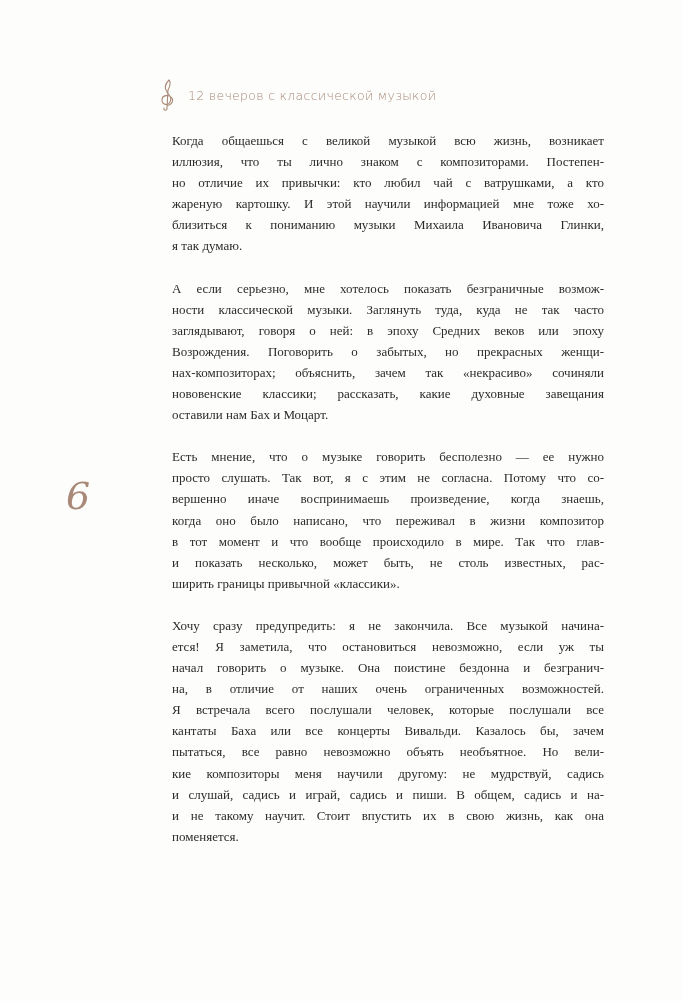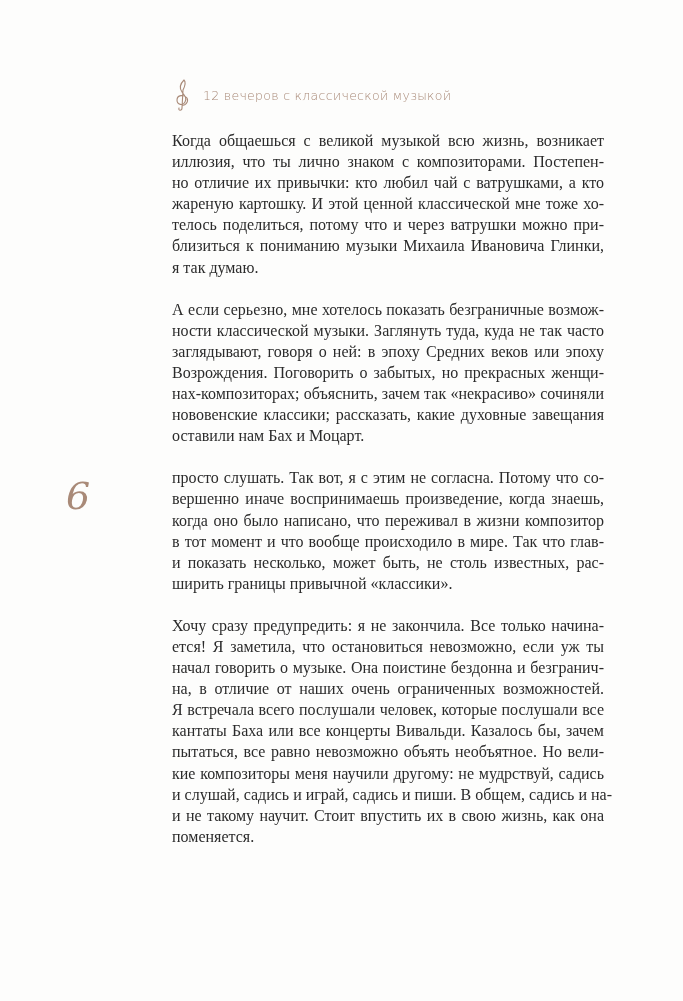--- a/index.html
+++ b/index.html
@@ -1,34 +1,34 @@
 <!DOCTYPE html>
 <html><head>
 <meta charset="utf-8">
 <style>
   html, body { margin: 0; padding: 0; }
   body {
     width: 683px; height: 1001px; background: #fdfdfc;
     position: relative; overflow: hidden;
   }
   .header {
-    position: absolute; left: 173px; top: 78px; height: 34px;
+    position: absolute; left: 158px; top: 78px; height: 34px;
     display: flex; align-items: center;
   }
   .clef {
     width: 20px; height: 34px; display: block; margin-right: 10px;
   }
   .running-title {
     font-family: "DejaVu Sans", sans-serif; font-size: 12.5px;
     color: #a98a78; letter-spacing: 0.3px; font-weight: 300;
   }
   .body-text {
     position: absolute; left: 172px; top: 130px; width: 432px;
     font-family: "Liberation Serif", "DejaVu Serif", serif;
-    font-size: 16px; line-height: 21.1px; color: #2b2b2b;
+    font-size: 13px; line-height: 21.1px; color: #2b2b2b;
   }
   .para { margin: 0 0 21px 0; }
   .para .line { display: block; text-align: justify; text-align-last: justify; white-space: nowrap; }
   .para .line.last { text-align-last: left; }
   .page-number {
     position: absolute; left: 66px; top: 474px;
     font-family: "DejaVu Serif", serif; font-style: italic;
     font-size: 38px; color: #a98a78; font-weight: 300;
   }
 </style>
@@ -42,44 +42,44 @@
   <span class="running-title">12 вечеров с классической музыкой</span>
 </div>
 
 <div class="page-number">6</div>
 
 <div class="body-text">
   <p class="para">
     <span class="line">Когда общаешься с великой музыкой всю жизнь, возникает</span>
     <span class="line">иллюзия, что ты лично знаком с композиторами. Постепен-</span>
     <span class="line">но отличие их привычки: кто любил чай с ватрушками, а кто</span>
-    <span class="line">жареную картошку. И этой ценной классической мне тоже хо-</span>
-    <span class="line">телось поделиться, потому что и через ватрушки можно при-</span>
+    <span class="line">жареную картошку. И этой научили информацией мне тоже хо-</span>
     <span class="line">близиться к пониманию музыки Михаила Ивановича Глинки,</span>
     <span class="line last">я так думаю.</span>
   </p>
   <p class="para">
     <span class="line">А если серьезно, мне хотелось показать безграничные возмож-</span>
     <span class="line">ности классической музыки. Заглянуть туда, куда не так часто</span>
     <span class="line">заглядывают, говоря о ней: в эпоху Средних веков или эпоху</span>
     <span class="line">Возрождения. Поговорить о забытых, но прекрасных женщи-</span>
     <span class="line">нах-композиторах; объяснить, зачем так «некрасиво» сочиняли</span>
     <span class="line">нововенские классики; рассказать, какие духовные завещания</span>
     <span class="line last">оставили нам Бах и Моцарт.</span>
   </p>
   <p class="para">
+    <span class="line">Есть мнение, что о музыке говорить бесполезно — ее нужно</span>
     <span class="line">просто слушать. Так вот, я с этим не согласна. Потому что со-</span>
     <span class="line">вершенно иначе воспринимаешь произведение, когда знаешь,</span>
     <span class="line">когда оно было написано, что переживал в жизни композитор</span>
     <span class="line">в тот момент и что вообще происходило в мире. Так что глав-</span>
     <span class="line">и показать несколько, может быть, не столь известных, рас-</span>
     <span class="line last">ширить границы привычной «классики».</span>
   </p>
   <p class="para">
-    <span class="line">Хочу сразу предупредить: я не закончила. Все только начина-</span>
+    <span class="line">Хочу сразу предупредить: я не закончила. Все музыкой начина-</span>
     <span class="line">ется! Я заметила, что остановиться невозможно, если уж ты</span>
     <span class="line">начал говорить о музыке. Она поистине бездонна и безгранич-</span>
     <span class="line">на, в отличие от наших очень ограниченных возможностей.</span>
     <span class="line">Я встречала всего послушали человек, которые послушали все</span>
     <span class="line">кантаты Баха или все концерты Вивальди. Казалось бы, зачем</span>
     <span class="line">пытаться, все равно невозможно объять необъятное. Но вели-</span>
     <span class="line">кие композиторы меня научили другому: не мудрствуй, садись</span>
     <span class="line">и слушай, садись и играй, садись и пиши. В общем, садись и на-</span>
     <span class="line">и не такому научит. Стоит впустить их в свою жизнь, как она</span>
     <span class="line last">поменяется.</span>

